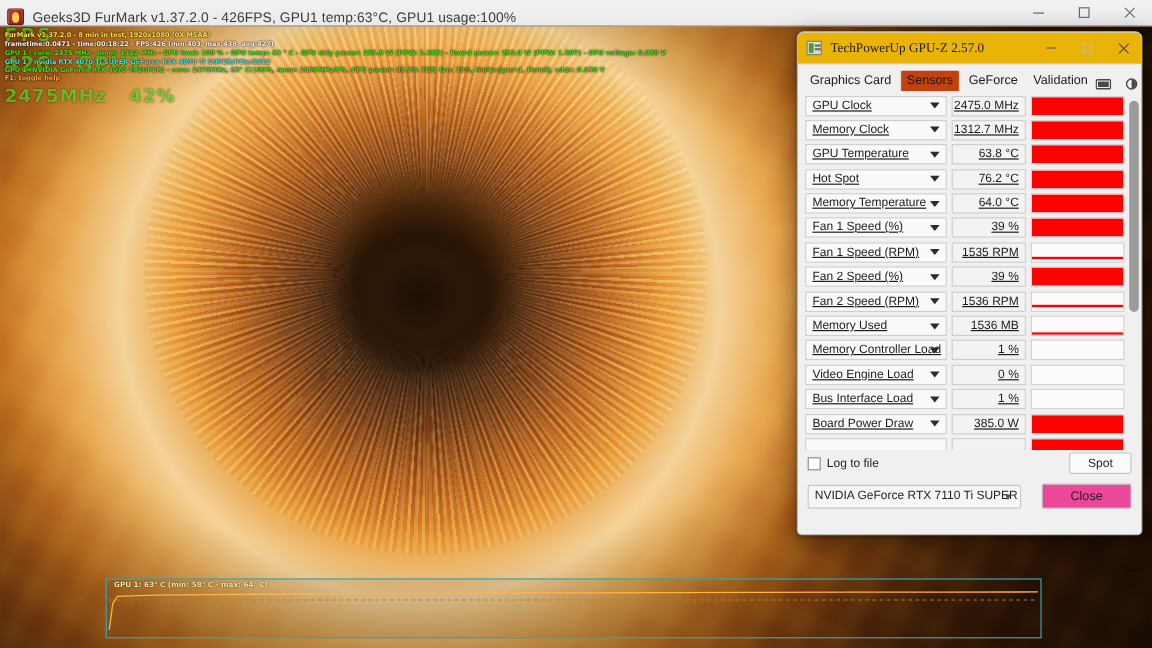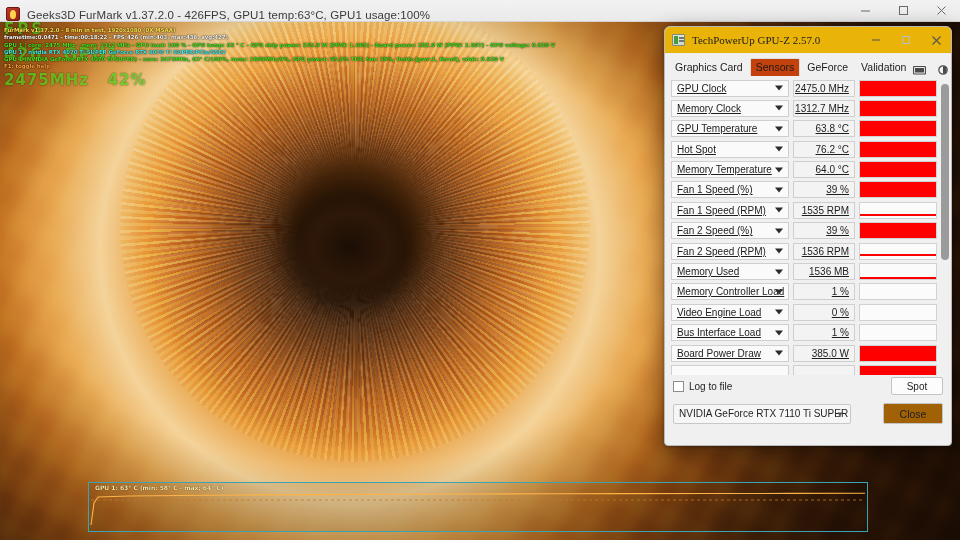--- a/index.html
+++ b/index.html
@@ -255,22 +255,22 @@
   .gz-select {
     width: 178px; height: 20px; background: #f6f6f6; border: 1px solid #c8c8c8;
     display: flex; align-items: center; padding-left: 5px; font-size: 10px;
     position: relative; border-radius: 2px;
   }
   .gz-select .chev {
     position: absolute; right: 6px; top: 50%; transform: translateY(-50%);
     color: #555; font-size: 8px;
   }
   .gz-close {
-    margin-left: auto; width: 60px; height: 21px;
-    background: #a16207; border: 1px solid #c4c4c4; border-radius: 2px;
+    margin-left: auto; width: 75px; height: 21px;
+    background: #ec4899; border: 1px solid #c4c4c4; border-radius: 2px;
     font-size: 10.5px; display: flex; align-items: center; justify-content: center;
   }
 </style>
 </head>
 <body>
 
 <div id="root">
 
   <div class="furmark-window">
 

